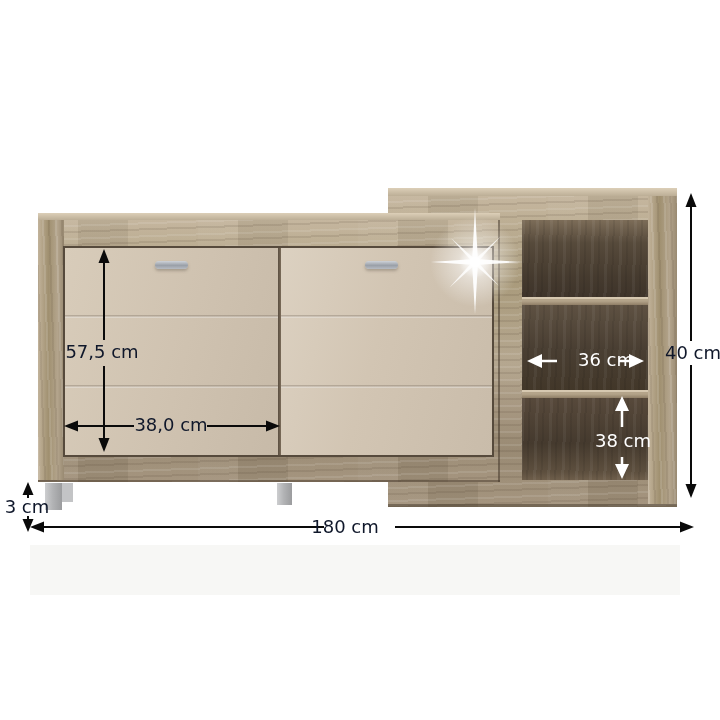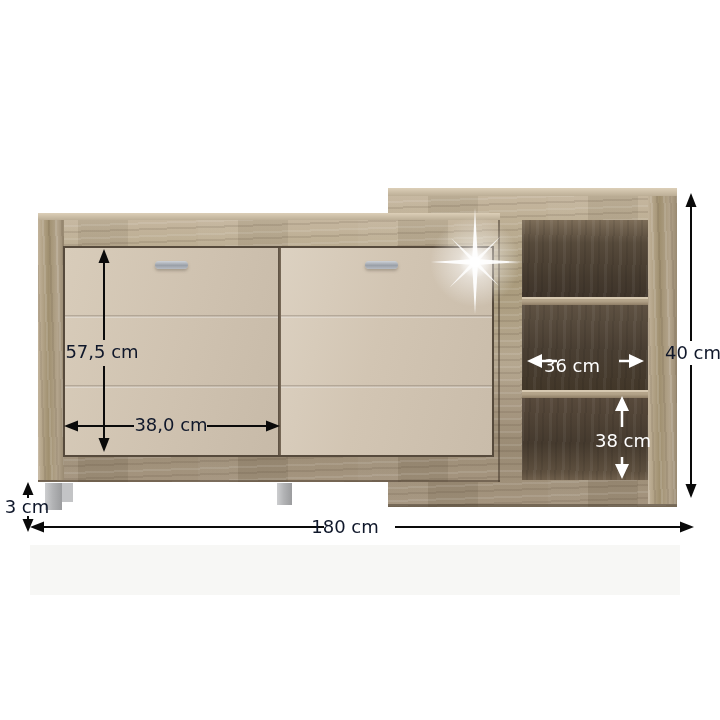--- a/index.html
+++ b/index.html
@@ -173,19 +173,19 @@
     <g fill="#ffffff" stroke="#ffffff" stroke-width="2.5">
       <polygon points="622,396 615,411 629,411" stroke="none"></polygon>
       <line x1="622" y1="410" x2="622" y2="427"></line>
       <line x1="622" y1="457" x2="622" y2="465"></line>
       <polygon points="622,479 615,464 629,464" stroke="none"></polygon>
     </g>
   </svg>
 
   <div class="dim-label lbl-black" style="left:102px;top:352px;">57,5 cm</div>
   <div class="dim-label lbl-black" style="left:171px;top:425px;">38,0 cm</div>
-  <div class="dim-label lbl-white" style="left:572px;top:360px;margin-top:6px;">36 cm</div>
+  <div class="dim-label lbl-white" style="left:606px;top:360px;">36 cm</div>
   <div class="dim-label lbl-white" style="left:623px;top:441px;">38 cm</div>
   <div class="dim-label lbl-black" style="left:693px;top:353px;">40 cm</div>
   <div class="dim-label lbl-black" style="left:345px;top:527px;">180 cm</div>
   <div class="dim-label lbl-black" style="left:27px;top:507px;">3 cm</div>
 
 </div>
 
 </body></html>

